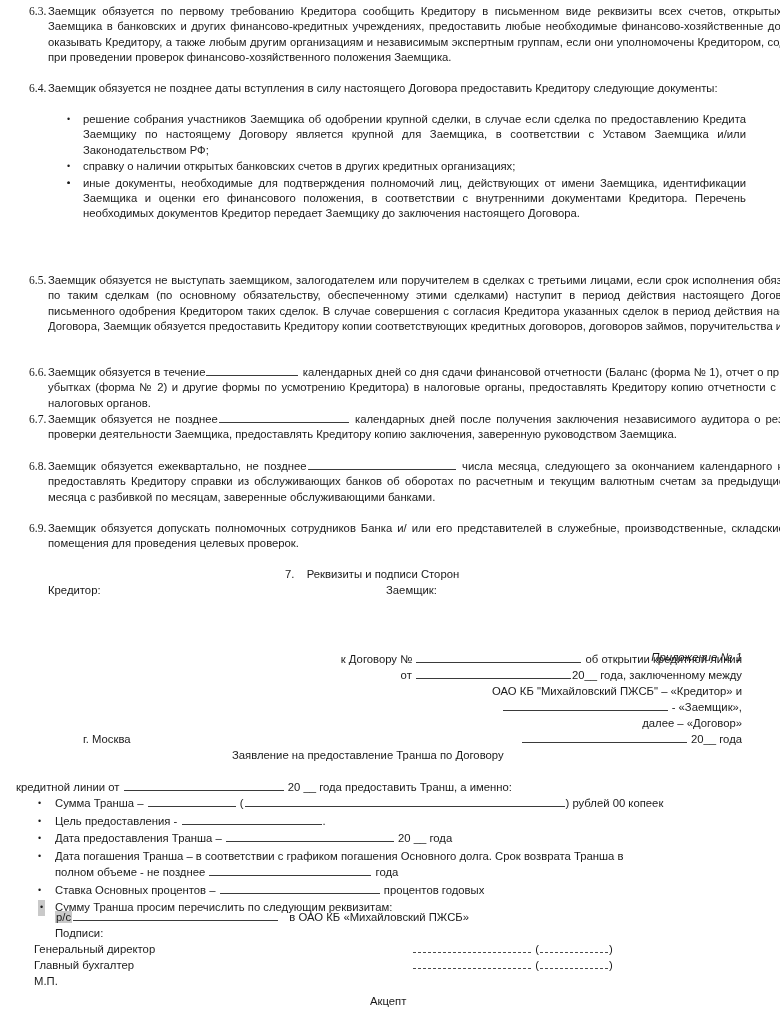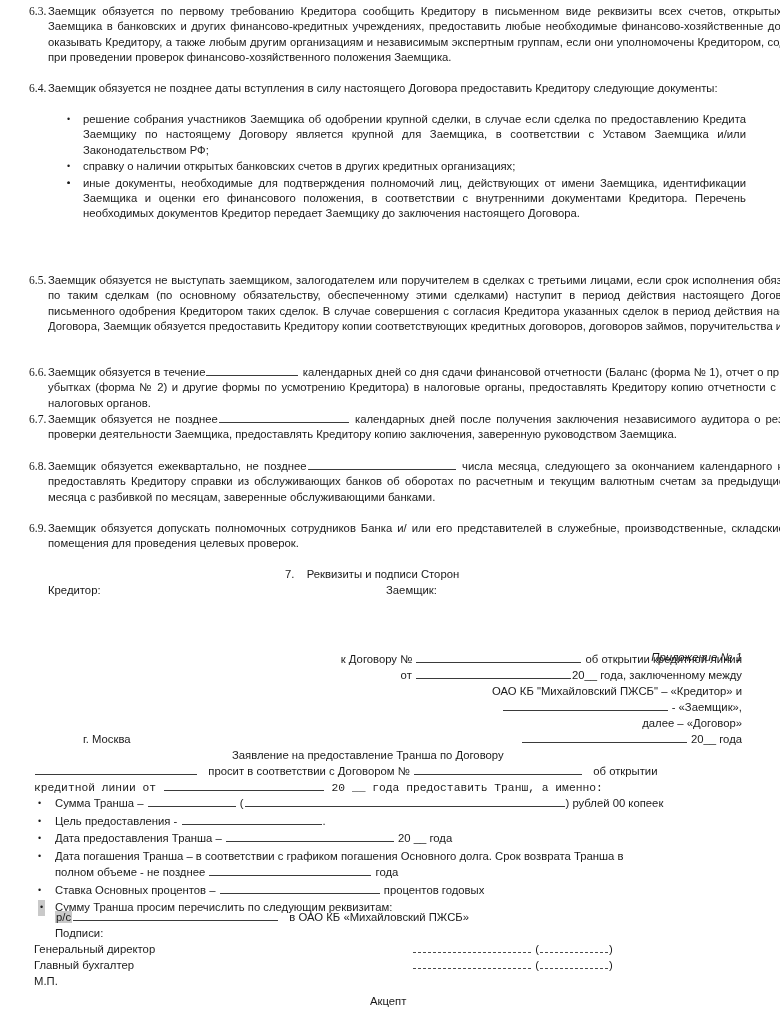--- a/index.html
+++ b/index.html
@@ -224,30 +224,22 @@
   <div class="appx" style="top:732px;">
     <span class="fill" style="width:165px;"></span>
     <span>20__</span>
     <span>года</span>
   </div>
 
   <div class="row" style="left:83px; top:732px;">г. Москва</div>
 
   <div class="row" style="left:232px; top:748px;">Заявление на предоставление Транша по Договору</div>
 
-  <div class="row" style="left:34px; top:764px;">
-    <span class="fill" style="width:162px;"></span>
-    <span style="display:inline-block;width:4px;"></span>
-    <span>просит  в  соответствии  с  Договором  №</span>
-    <span class="fill" style="width:168px;"></span>
-    <span style="display:inline-block;width:4px;"></span>
-    <span>об  открытии</span>
-  </div>
-
-  <div class="row" style="left:34px; top:780px;font-family:Liberation Mono, monospace;">
+
+  <div class="row" style="left:16px; top:780px;">
     <span>кредитной линии от</span>
     <span class="fill" style="width:160px;"></span>
     <span>20 __</span>
     <span>года предоставить Транш, а именно:</span>
   </div>
 
   <ul class="abullets" style="top:796px;">
 
     <li>
       <span class="bul">•</span>

